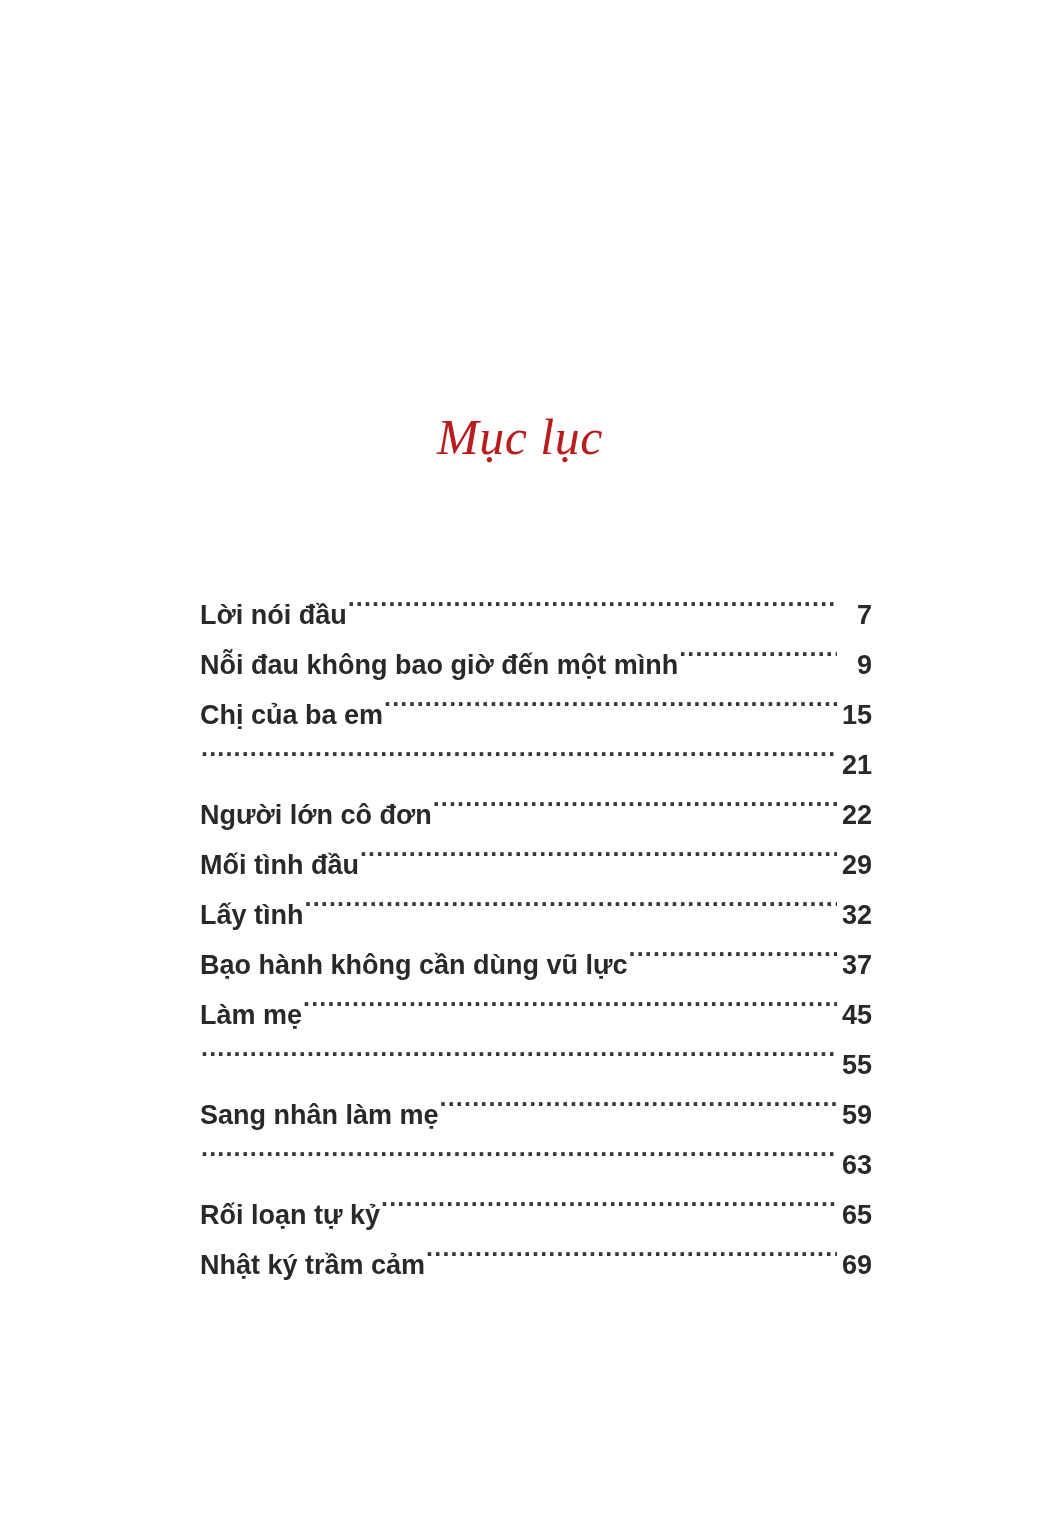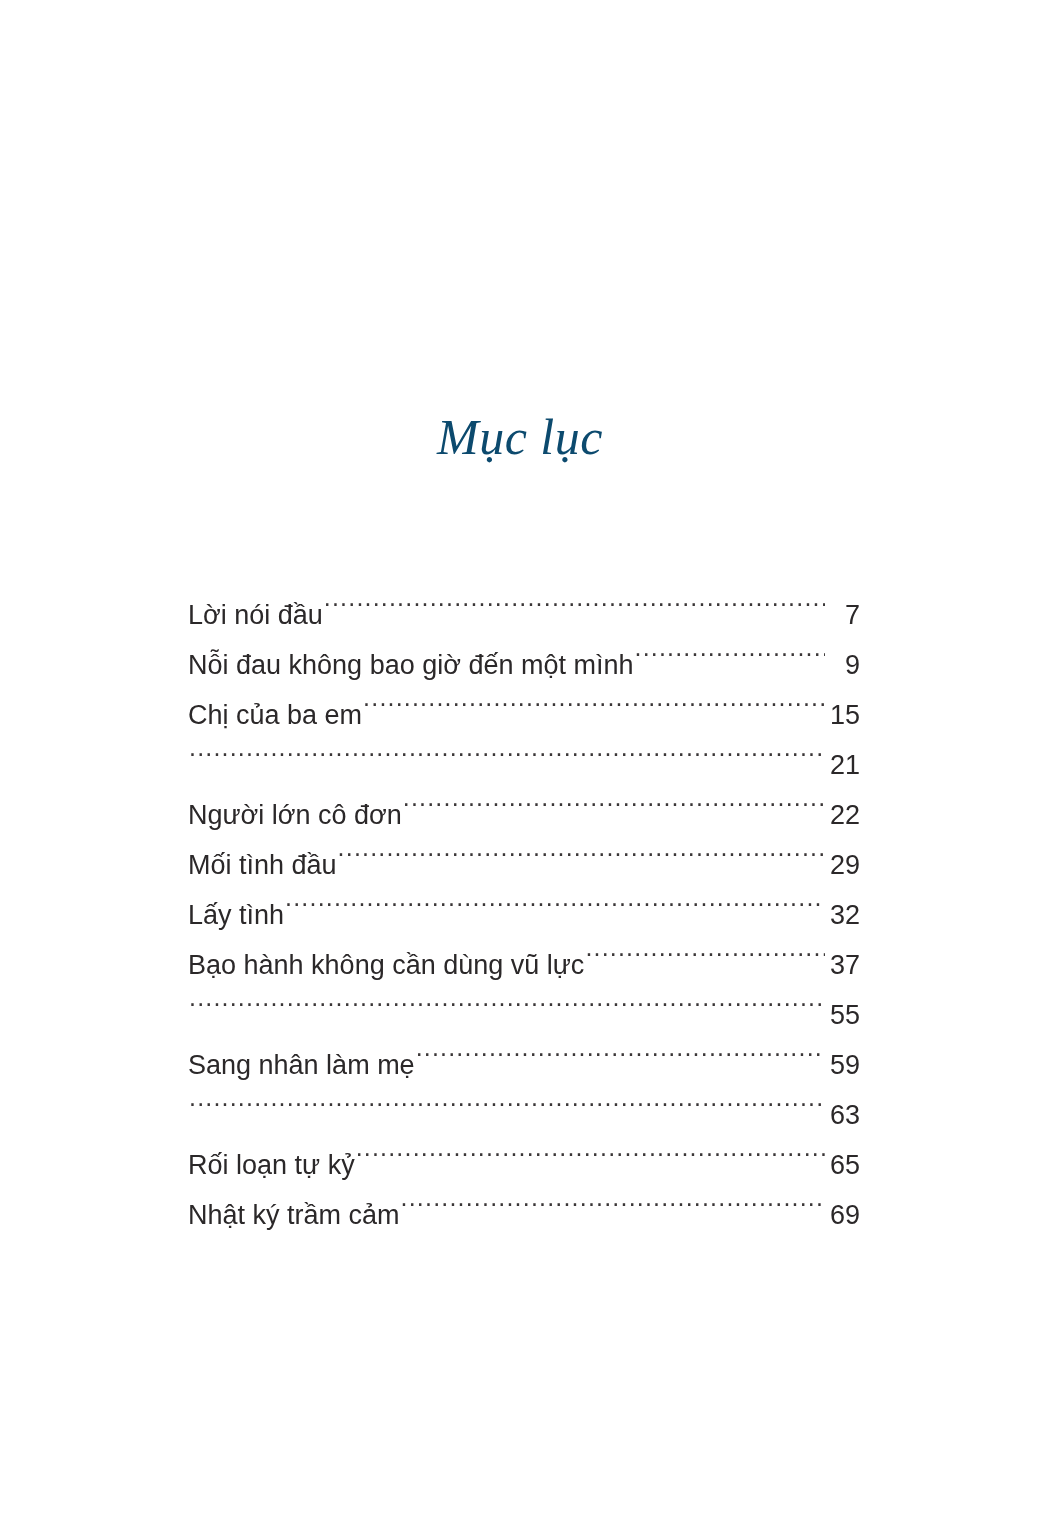--- a/index.html
+++ b/index.html
@@ -23,27 +23,28 @@
   .toc-title {
     position: absolute;
     top: 408px;
     left: 0;
     width: 1040px;
     text-align: center;
     font-family: "Liberation Serif", serif;
     font-style: italic;
     font-size: 50px;
     letter-spacing: 0.5px;
-    color: #0c4a6e;
+    color: #b91c1c;
   }
   .toc-list {
     position: absolute;
     top: 590px;
-    left: 188px;
+    left: 200px;
     width: 672px;
+    font-weight: bold;
   }
   .toc-entry {
     display: flex;
     align-items: baseline;
     width: 100%;
     font-size: 27px;
     line-height: 50px;
     color: #2b2829;
     white-space: nowrap;
   }
@@ -124,20 +125,25 @@
       <span class="dots"></span>
       <span class="page-num">32</span>
     </div>
 
     <div class="toc-entry">
       <span class="label">Bạo hành không cần dùng vũ lực</span>
       <span class="dots"></span>
       <span class="page-num">37</span>
     </div>
 
+    <div class="toc-entry">
+      <span class="label">Làm mẹ</span>
+      <span class="dots"></span>
+      <span class="page-num">45</span>
+    </div>
 
     <div class="toc-entry">
       <span class="dots"></span>
       <span class="page-num">55</span>
     </div>
 
     <div class="toc-entry">
       <span class="label">Sang nhân làm mẹ</span>
       <span class="dots"></span>
       <span class="page-num">59</span>

